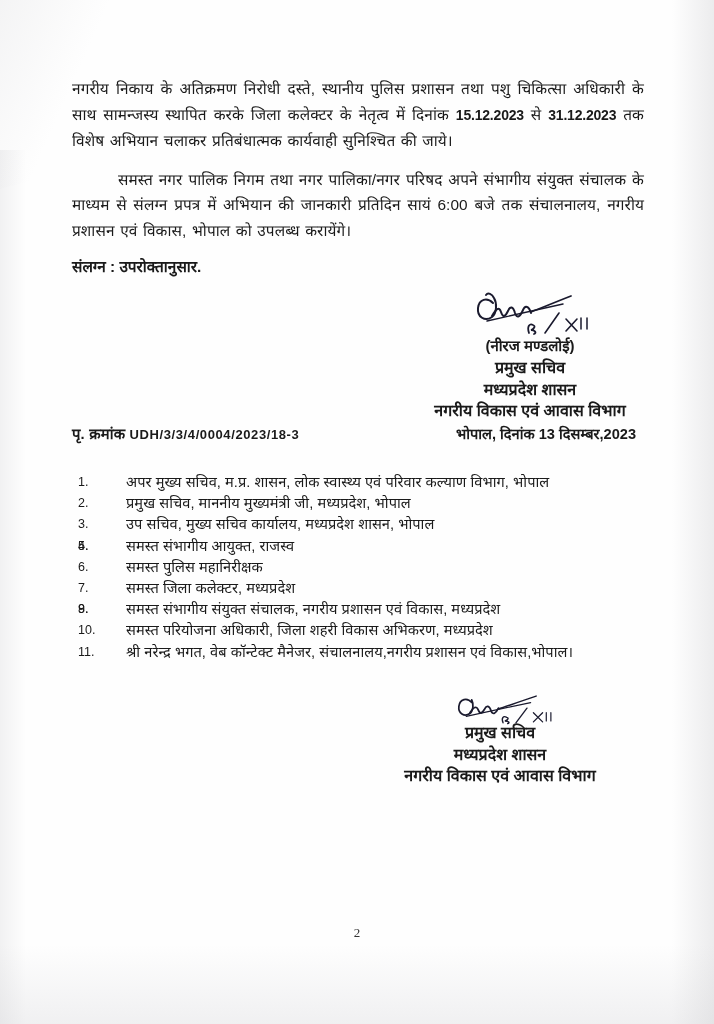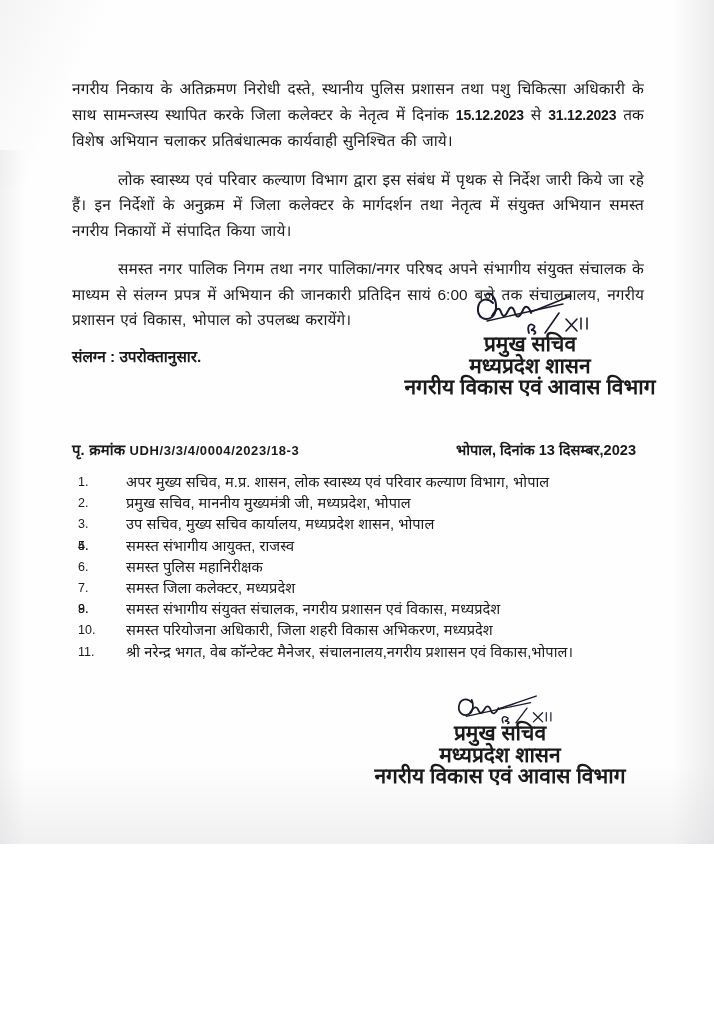--- a/index.html
+++ b/index.html
@@ -3,21 +3,21 @@
 <meta charset="utf-8">
 <style>
   html, body {
     margin: 0;
     padding: 0;
     background: #ffffff;
   }
   .page {
     position: relative;
     width: 714px;
-    height: 844px;
+    height: 1024px;
     background: #fefefe;
     overflow: hidden;
     font-family: "Liberation Sans", "DejaVu Sans", sans-serif;
     color: #1a1a1a;
   }
   
   .scan-shadow-topleft {
     position: absolute;
     top: -70px; left: -95px;
     width: 230px; height: 250px;
@@ -85,30 +85,30 @@
     position: relative;
   }
   .sig-mark svg { position: absolute; left: 50%; top: 0; transform: translateX(-42%); }
   .sign-name {
     font-size: 15px;
     font-weight: bold;
     line-height: 22px;
     margin-top: 2px;
   }
   .sign-line {
-    font-size: 21px;
+    font-size: 16px;
     line-height: 21.5px;
     font-weight: 600;
   }
 
   
   .ref-row {
     position: absolute;
     left: 72px;
-    top: 439px;
+    top: 423px;
     width: 572px;
     display: flex;
     justify-content: space-between;
     align-items: baseline;
   }
   .ref-no { font-size: 14.8px; font-weight: 600; letter-spacing: 0.2px; }
   .ref-no .lat { font-size: 13px; letter-spacing: 0.6px; }
   .dateline { font-size: 14.6px; font-weight: 600; padding-right: 8px; }
 
   .copy-head {
@@ -172,38 +172,38 @@
 
 <div class="page">
 
   <div class="scan-shadow-topleft"></div>
   <div class="scan-shadow-right"></div>
   <div class="scan-shadow-left"></div>
   <div class="scan-shadow-bottom"></div>
 
   <div class="content">
     <p class="para" id="para-1"><span>नगरीय निकाय के अतिक्रमण निरोधी दस्ते, स्थानीय पुलिस प्रशासन तथा पशु चिकित्सा अधिकारी के साथ सामन्जस्य स्थापित करके जिला कलेक्टर के नेतृत्व में दिनांक </span><span class="bolddate">15.12.2023</span><span> से </span><span class="bolddate">31.12.2023</span><span> तक विशेष अभियान चलाकर प्रतिबंधात्मक कार्यवाही सुनिश्चित की जाये।</span></p>
-    <p class="para indent" id="para-2"><span>लोक स्वास्थ्य एवं परिवार कल्याण विभाग द्वारा इस संबंध में पृथक से निर्देश जारी किये जा रहे हैं। इन निर्देशों के अनुक्रम में जिला कलेक्टर के मार्गदर्शन तथा नेतृत्व में संयुक्त अभियान समस्त नगरीय निकायों में संपादित किया जाये।</span></p>
     <p class="para indent" id="para-3"><span>समस्त नगर पालिक निगम तथा नगर पालिका/नगर परिषद अपने संभागीय संयुक्त संचालक के माध्यम से संलग्न प्रपत्र में अभियान की जानकारी प्रतिदिन सायं 6:00 बजे तक संचालनालय, नगरीय प्रशासन एवं विकास, भोपाल को उपलब्ध करायेंगे।</span></p>
     <div class="enclosure">संलग्न : उपरोक्तानुसार.</div>
   </div>
 
   <div class="sign-block-1">
     <div class="sig-mark">
       <svg width="150" height="46" viewBox="0 0 150 46" fill="none" xmlns="http://www.w3.org/2000/svg">
         <path d="M26 14 C20 8, 12 10, 11 19 C10 28, 18 33, 25 28 C30 24, 30 14, 27 9 C25 5, 21 3, 19 6" stroke="#1a1a2e" stroke-width="2" stroke-linecap="round" fill="none"></path>
         <path d="M25 27 C29 20, 32 17, 34 23 C36 29, 38 28, 41 22 C43 17, 46 17, 48 24 C50 30, 53 28, 56 21 C58 16, 62 17, 64 24" stroke="#1a1a2e" stroke-width="2" stroke-linecap="round" fill="none"></path>
         <path d="M64 23 C72 20, 86 14, 104 7" stroke="#1a1a2e" stroke-width="1.7" stroke-linecap="round" fill="none"></path>
         <path d="M20 32 L96 15" stroke="#1a1a2e" stroke-width="1.4" stroke-linecap="round" fill="none"></path>
         <path d="M62 44 C60 38, 62 34, 66 36 C69 37, 67 40, 64 41 C68 41, 70 44, 67 45" stroke="#1a1a2e" stroke-width="1.8" stroke-linecap="round" fill="none"></path>
         <path d="M78 44 L92 24" stroke="#1a1a2e" stroke-width="1.6" stroke-linecap="round" fill="none"></path>
         <path d="M99 30 L110 42 M110 30 L99 42" stroke="#1a1a2e" stroke-width="1.6" stroke-linecap="round" fill="none"></path>
         <path d="M114 29 L114 40 M120 29 L120 40" stroke="#1a1a2e" stroke-width="1.5" stroke-linecap="round" fill="none"></path>
       </svg>
     </div>
+    <div class="sign-name">(नीरज मण्डलोई)</div>
     <div class="sign-line">प्रमुख सचिव</div>
     <div class="sign-line">मध्यप्रदेश शासन</div>
     <div class="sign-line">नगरीय विकास एवं आवास विभाग</div>
   </div>
 
   <div class="ref-row">
     <div class="ref-no">
       <span>पृ. क्रमांक</span>
       <span class="lat">UDH/3/3/4/0004/2023/18-3</span>
     </div>

